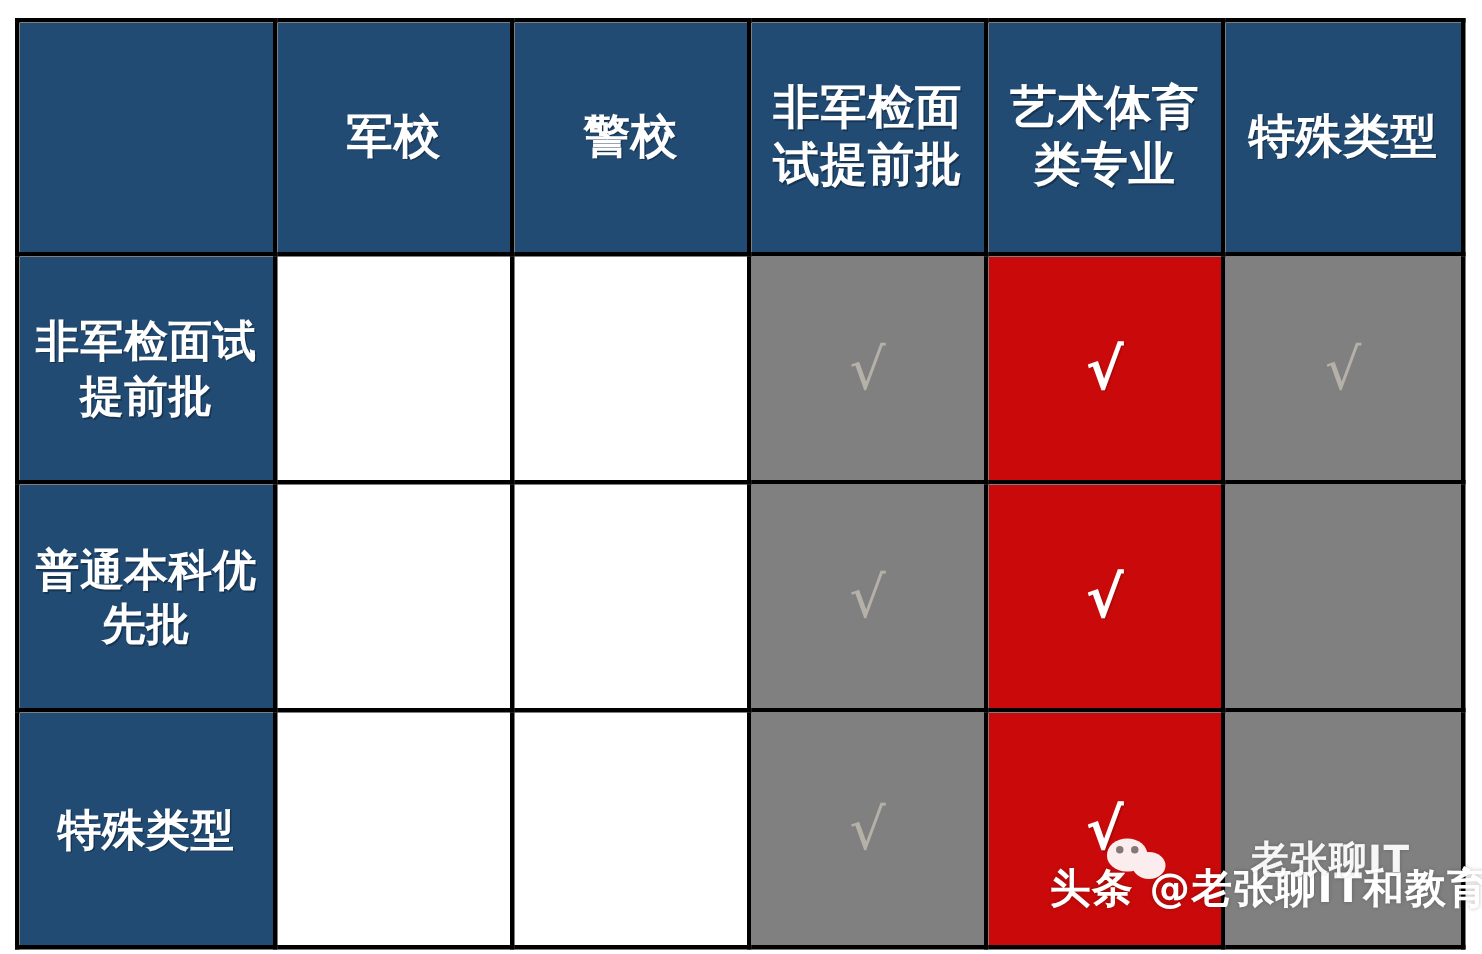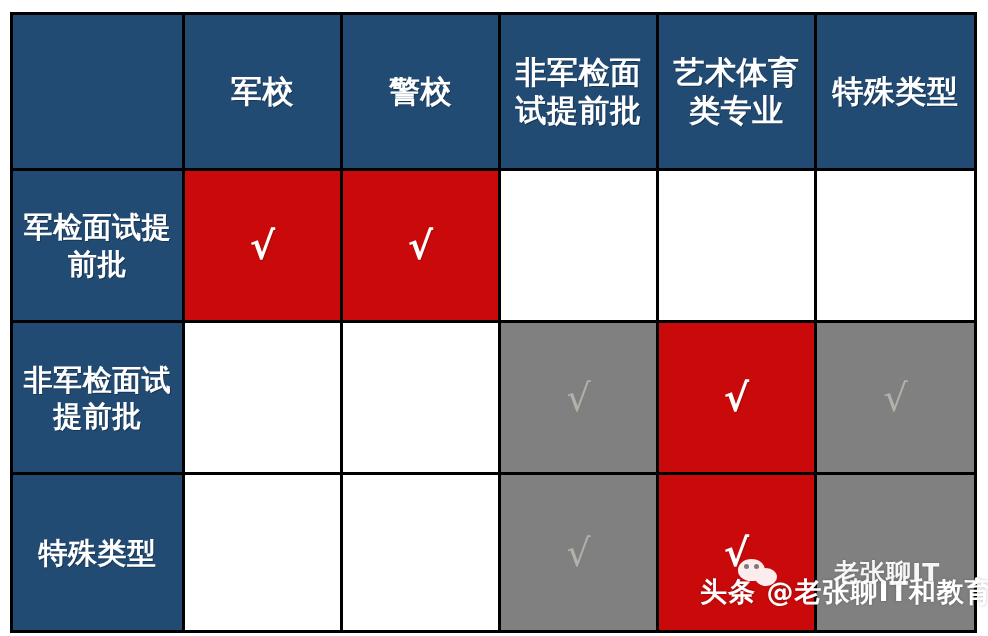--- a/index.html
+++ b/index.html
@@ -212,40 +212,20 @@
           <span class="hdr-text">艺术体育类专业</span>
         </th>
         <th class="hdr">
           <span class="hdr-text">特殊类型</span>
         </th>
       </tr>
     </thead>
 
     <tbody>
 
-      <tr class="body-row">
-        <td class="rowlabel">
-          <span class="rowlabel-text">军检面试提前批</span>
-        </td>
-        <td class="cell-red">
-          <span class="check check-strong">√</span>
-        </td>
-        <td class="cell-red">
-          <span class="check check-strong">√</span>
-        </td>
-        <td class="cell-empty">
-          <span class="check check-hidden"></span>
-        </td>
-        <td class="cell-empty">
-          <span class="check check-hidden"></span>
-        </td>
-        <td class="cell-empty">
-          <span class="check check-hidden"></span>
-        </td>
-      </tr>
 
       <tr class="body-row">
         <td class="rowlabel">
           <span class="rowlabel-text">非军检面试提前批</span>
         </td>
         <td class="cell-empty">
           <span class="check check-hidden"></span>
         </td>
         <td class="cell-empty">
           <span class="check check-hidden"></span>
@@ -254,20 +234,40 @@
           <span class="check check-faint">√</span>
         </td>
         <td class="cell-red">
           <span class="check check-strong">√</span>
         </td>
         <td class="cell-gray">
           <span class="check check-faint">√</span>
         </td>
       </tr>
 
+      <tr class="body-row">
+        <td class="rowlabel">
+          <span class="rowlabel-text">普通本科优先批</span>
+        </td>
+        <td class="cell-empty">
+          <span class="check check-hidden"></span>
+        </td>
+        <td class="cell-empty">
+          <span class="check check-hidden"></span>
+        </td>
+        <td class="cell-gray">
+          <span class="check check-faint">√</span>
+        </td>
+        <td class="cell-red">
+          <span class="check check-strong">√</span>
+        </td>
+        <td class="cell-gray">
+          <span class="check check-hidden"></span>
+        </td>
+      </tr>
 
       <tr class="body-row tall">
         <td class="rowlabel">
           <span class="rowlabel-text">特殊类型</span>
         </td>
         <td class="cell-empty">
           <span class="check check-hidden"></span>
         </td>
         <td class="cell-empty">
           <span class="check check-hidden"></span>

